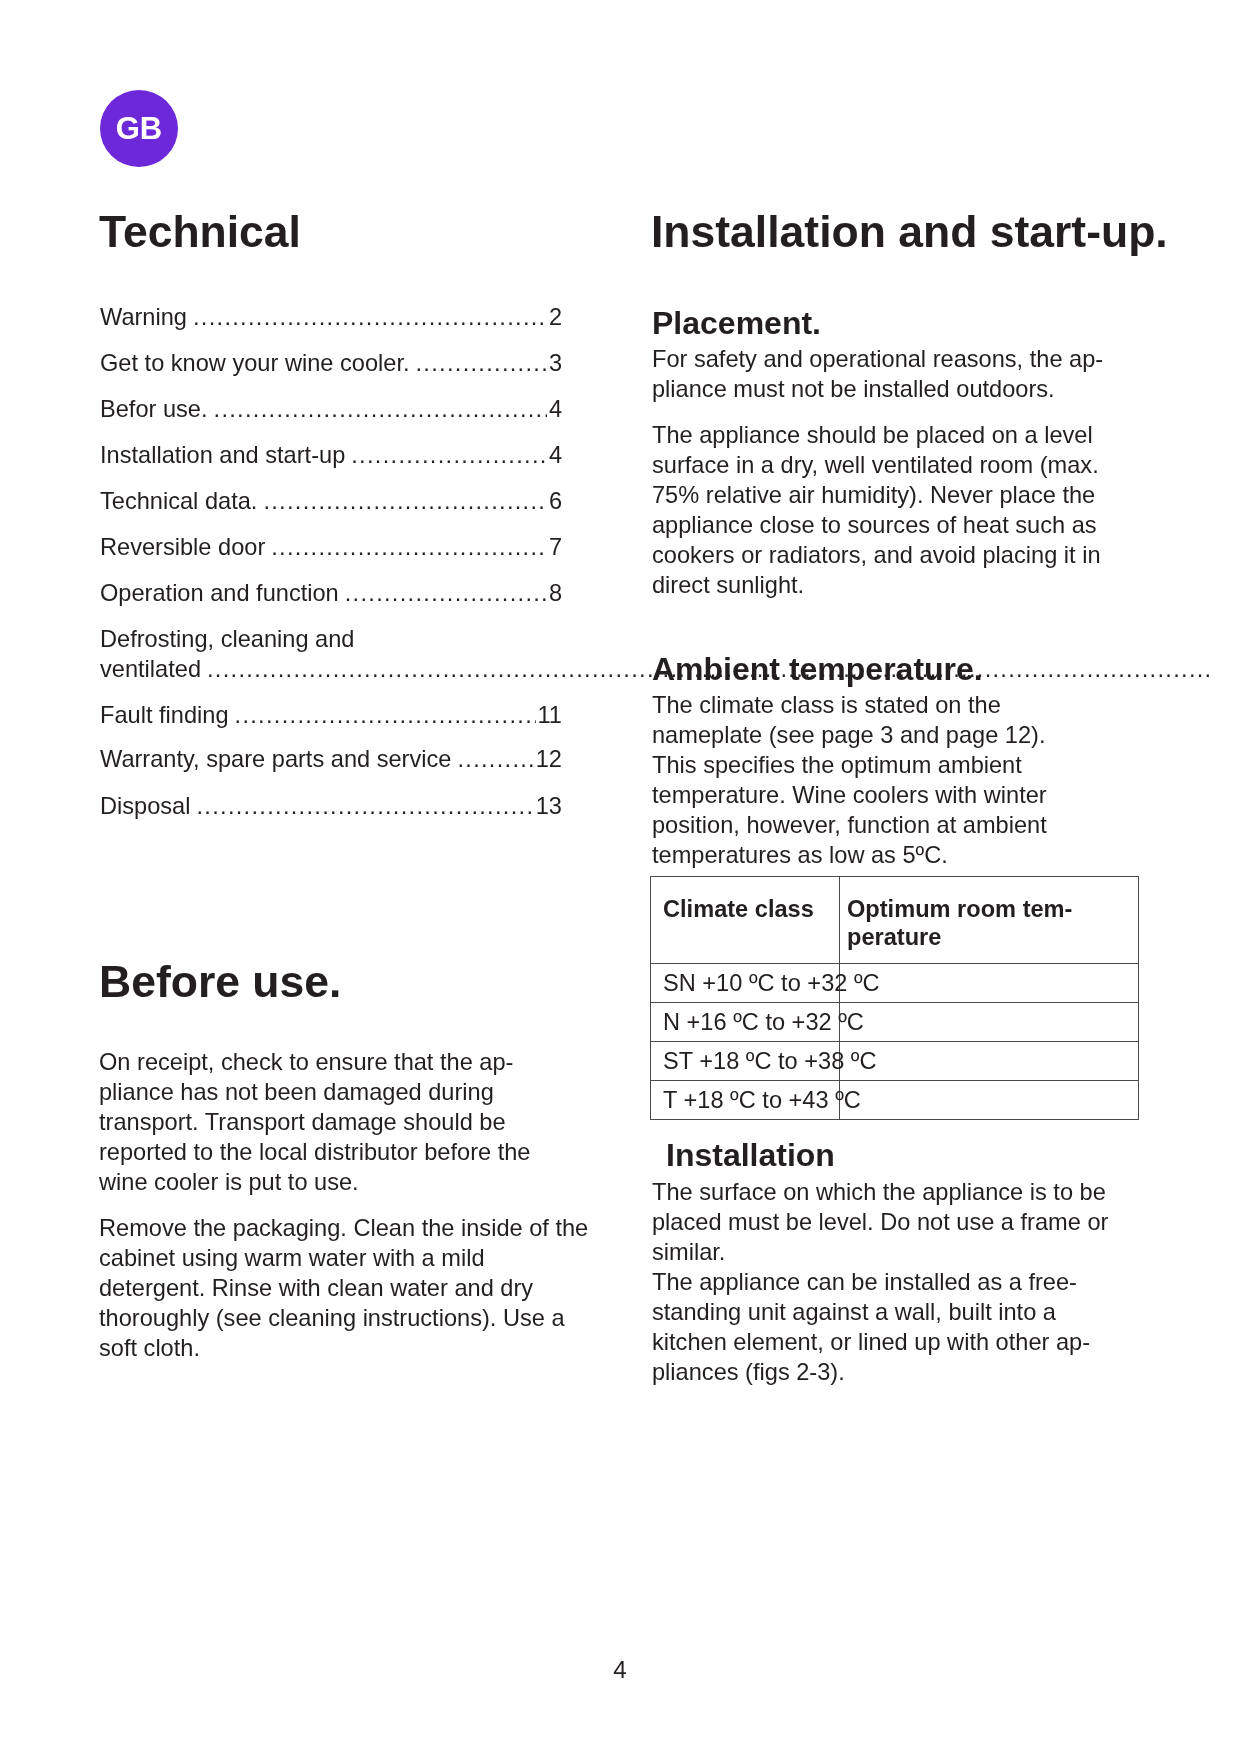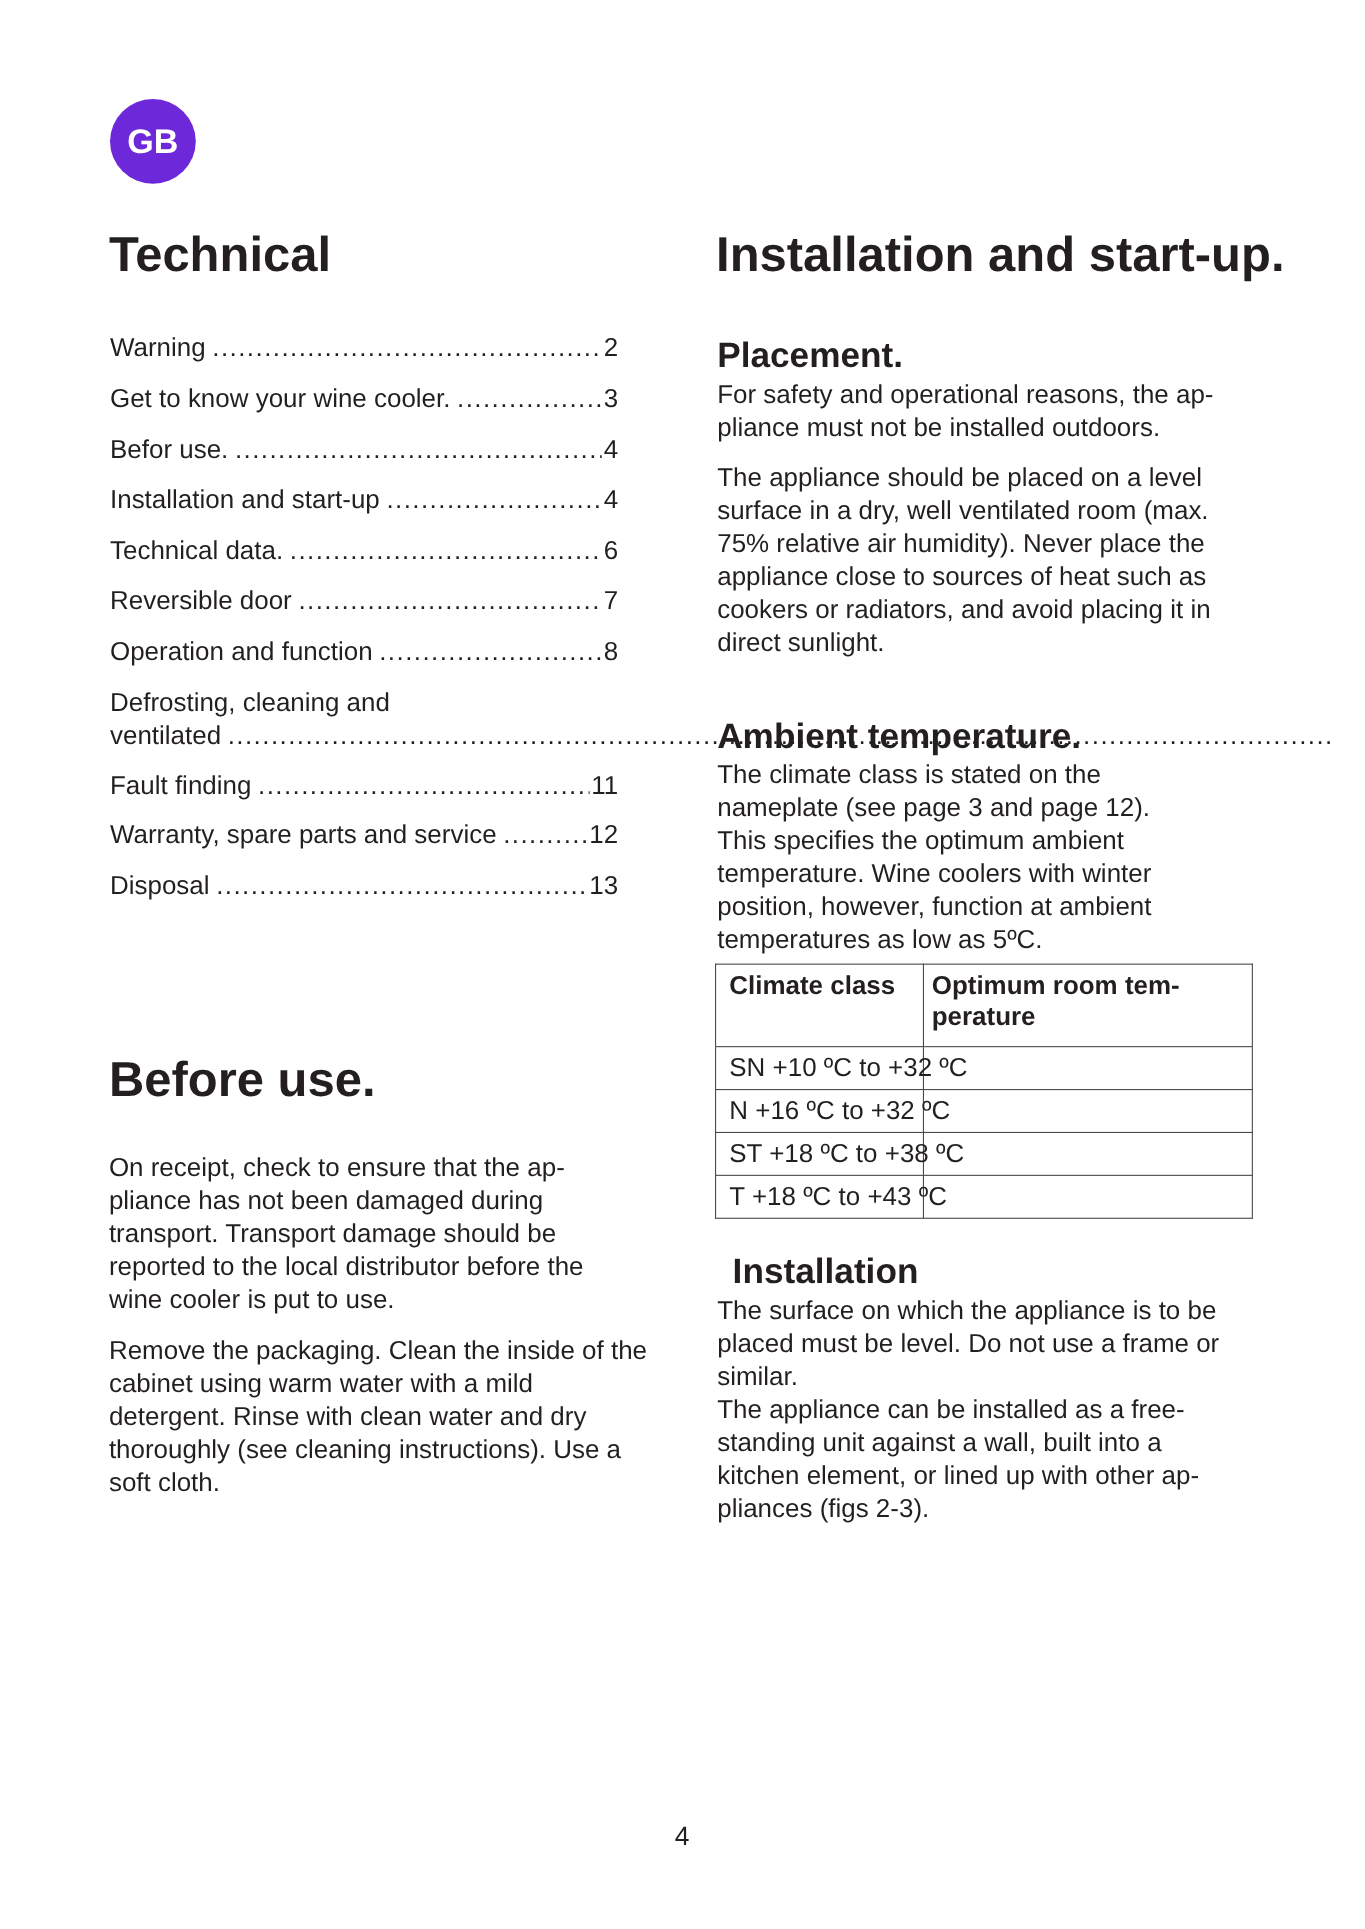--- a/index.html
+++ b/index.html
@@ -26,21 +26,21 @@
   .toc-dots { flex: 1; overflow: hidden; white-space: nowrap; margin: 0 2px 0 6px; letter-spacing: 1.3px; }
   .toc-dots::before { content: "................................................................................................................................"; }
   .toc-page { white-space: nowrap; text-align: right; }
   table.climate {
     position: absolute; left: 650px; top: 876px; width: 488px; border-collapse: collapse;
     font-size: 23.6px; table-layout: fixed;
   }
   table.climate td, table.climate th {
     border: 1.6px solid #4a4a4a; padding: 0 0 0 12px; vertical-align: top; text-align: left;
   }
-  table.climate th { font-weight: bold; height: 68px; padding-top: 6px; line-height: 28px; }
+  table.climate th { font-weight: bold; height: 68px; padding-top: 18px; line-height: 28px; }
   table.climate th.c2 { padding-left: 7px; }
   table.climate td.row-cell { height: 38px; line-height: 38px; white-space: nowrap; overflow: visible; position: relative; }
   .row-text { position: absolute; left: 12px; top: 0; z-index: 1; }
   .page-num { left: 600px; top: 1656px; width: 40px; text-align: center; font-size: 24px; }
 </style>
 </head>
 <body>
 
 <div class="abs badge">
   <span>GB</span>

